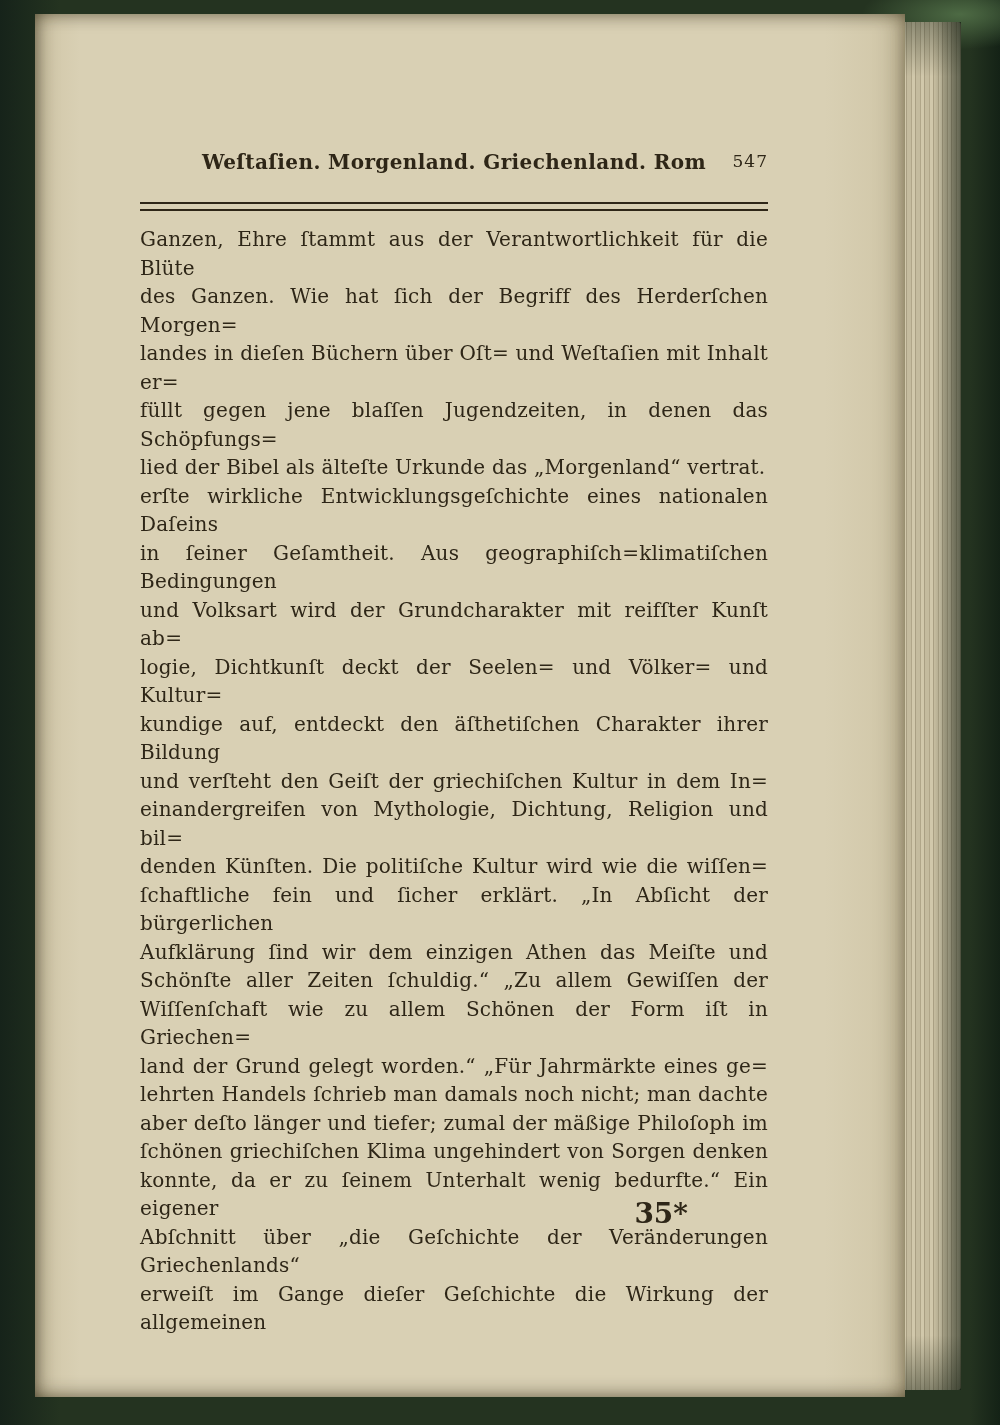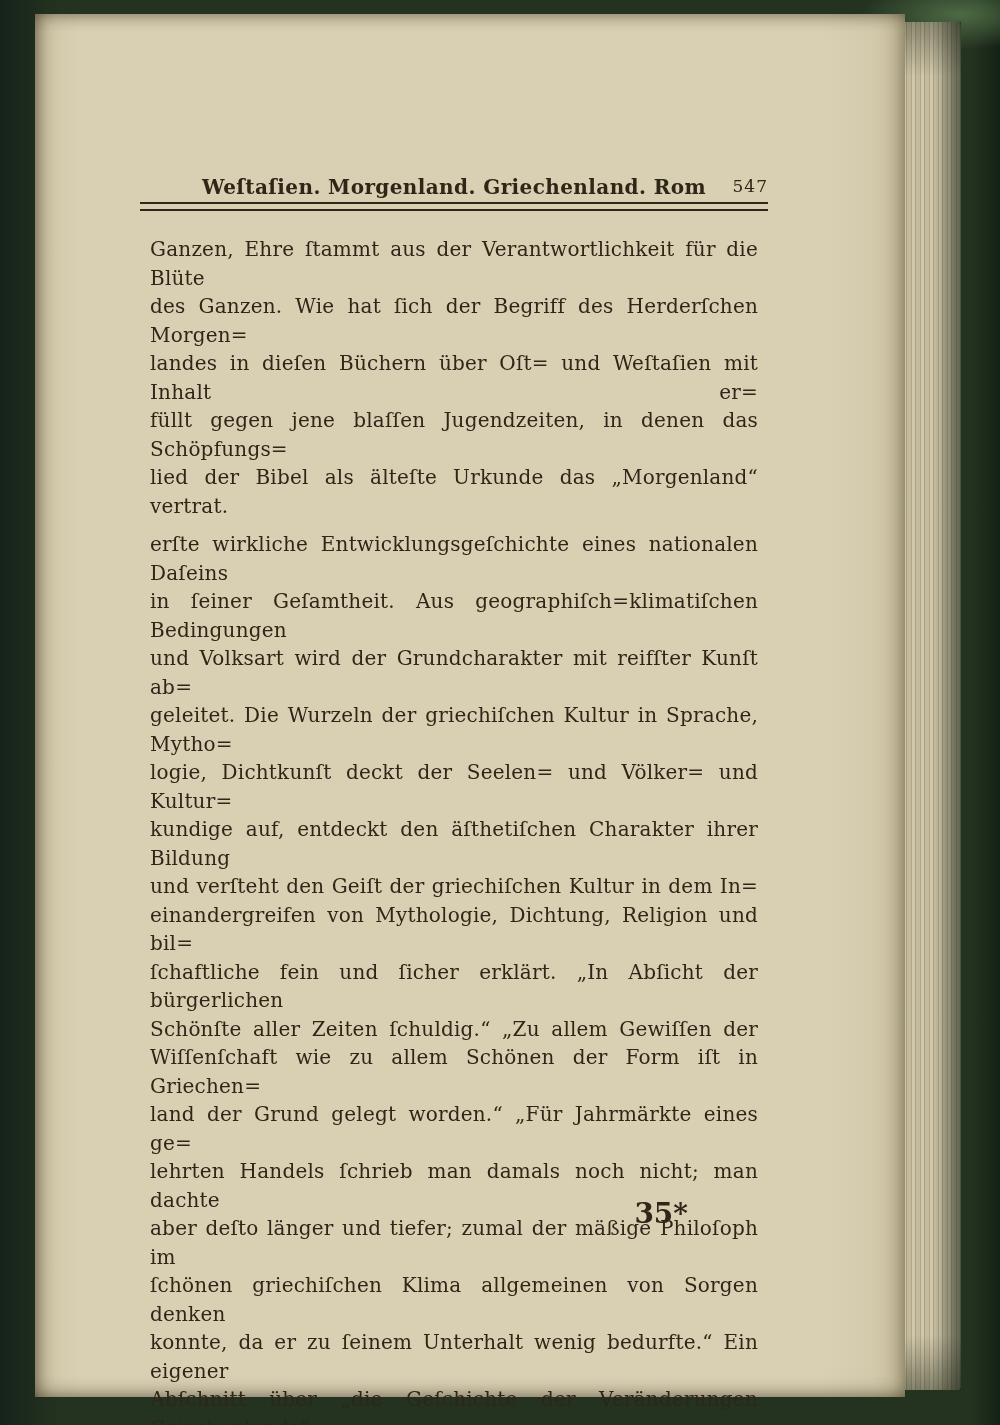--- a/index.html
+++ b/index.html
@@ -35,42 +35,42 @@
       linear-gradient(90deg, var(--paper-shadow,#cfc5a6) 0px, var(--paper,#d9d0b4) 45px,
                       var(--paper,#d9d0b4) 790px, var(--paper-shadow,#cfc5a6) 870px),
       var(--paper,#d9d0b4);
     box-shadow:
       inset 12px 0 20px -10px rgba(35,28,8,.55),
       inset -16px 0 26px -14px rgba(60,48,18,.5),
       inset 0 10px 18px -10px rgba(35,28,8,.4),
       inset 0 -12px 20px -12px rgba(35,28,8,.45);
   }
   .page-header{
-    position:absolute;left:105px;top:161px;width:628px;height:28px;
+    position:absolute;left:105px;top:136px;width:628px;height:28px;
     color:var(--ink,#2e2617);
     display:flex;justify-content:center;align-items:baseline;
   }
   .running-title{
     font-size:20px;font-weight:bold;letter-spacing:.4px;white-space:nowrap;
   }
   .page-number{
     position:absolute;right:0;top:1px;font-size:17px;font-weight:normal;
     letter-spacing:1px;
   }
   .double-rule{
     position:absolute;left:105px;top:188px;width:628px;height:5px;
     border-top:2.5px solid var(--ink,#2e2617);
     border-bottom:2px solid var(--ink,#2e2617);
   }
   .body-text{
     position:absolute;left:105px;top:211px;width:628px;
     color:var(--ink,#2e2617);font-size:20px;line-height:28.5px;
     letter-spacing:.2px;
   }
-  .paragraph{margin:10px;}
+  .paragraph{margin:0;}
   .line{
     text-align:justify;text-align-last:justify;
   }
   .line.last{text-align-last:left;}
   .paragraph.indent .line.first{padding-left:34px;box-sizing:border-box;}
   .page-footer{
     position:absolute;left:105px;top:1183px;width:628px;
     text-align:right;padding-right:80px;box-sizing:border-box;
     color:var(--ink,#2e2617);font-size:28px;font-weight:bold;
   }
@@ -96,32 +96,33 @@
         <div class="line first">Ganzen, Ehre ſtammt aus der Verantwortlichkeit für die Blüte</div>
         <div class="line">des Ganzen. Wie hat ſich der Begriff des Herderſchen Morgen=</div>
         <div class="line">landes in dieſen Büchern über Oſt= und Weſtaſien mit Inhalt er=</div>
         <div class="line">füllt gegen jene blaſſen Jugendzeiten, in denen das Schöpfungs=</div>
         <div class="line last">lied der Bibel als älteſte Urkunde das „Morgenland“ vertrat.</div>
       </div>
       <div class="paragraph indent">
         <div class="line">erſte wirkliche Entwicklungsgeſchichte eines nationalen Daſeins</div>
         <div class="line">in ſeiner Geſamtheit. Aus geographiſch=klimatiſchen Bedingungen</div>
         <div class="line">und Volksart wird der Grundcharakter mit reifſter Kunſt ab=</div>
-        <div class="line">geleitet. Die Wurzeln der griechiſchen Kultur in Sprache, Mytho=</div>
         <div class="line">logie, Dichtkunſt deckt der Seelen= und Völker= und Kultur=</div>
         <div class="line">kundige auf, entdeckt den äſthetiſchen Charakter ihrer Bildung</div>
         <div class="line">und verſteht den Geiſt der griechiſchen Kultur in dem In=</div>
         <div class="line">einandergreifen von Mythologie, Dichtung, Religion und bil=</div>
+        <div class="line">denden Künſten. Die politiſche Kultur wird wie die wiſſen=</div>
         <div class="line">ſchaftliche fein und ſicher erklärt. „In Abſicht der bürgerlichen</div>
+        <div class="line">Aufklärung ſind wir dem einzigen Athen das Meiſte und</div>
         <div class="line">Schönſte aller Zeiten ſchuldig.“ „Zu allem Gewiſſen der</div>
         <div class="line">Wiſſenſchaft wie zu allem Schönen der Form iſt in Griechen=</div>
         <div class="line">land der Grund gelegt worden.“ „Für Jahrmärkte eines ge=</div>
         <div class="line">lehrten Handels ſchrieb man damals noch nicht; man dachte</div>
         <div class="line">aber deſto länger und tiefer; zumal der mäßige Philoſoph im</div>
-        <div class="line">ſchönen griechiſchen Klima allgemeinen von Sorgen denken</div>
+        <div class="line">ſchönen griechiſchen Klima ungehindert von Sorgen denken</div>
         <div class="line">konnte, da er zu ſeinem Unterhalt wenig bedurfte.“ Ein eigener</div>
         <div class="line">Abſchnitt über „die Geſchichte der Veränderungen Griechenlands“</div>
         <div class="line">erweiſt im Gange dieſer Geſchichte die Wirkung der allgemeinen</div>
       </div>
     </main>
 
   <div class="page-footer">
     <span>35*</span>
   </div>
 

